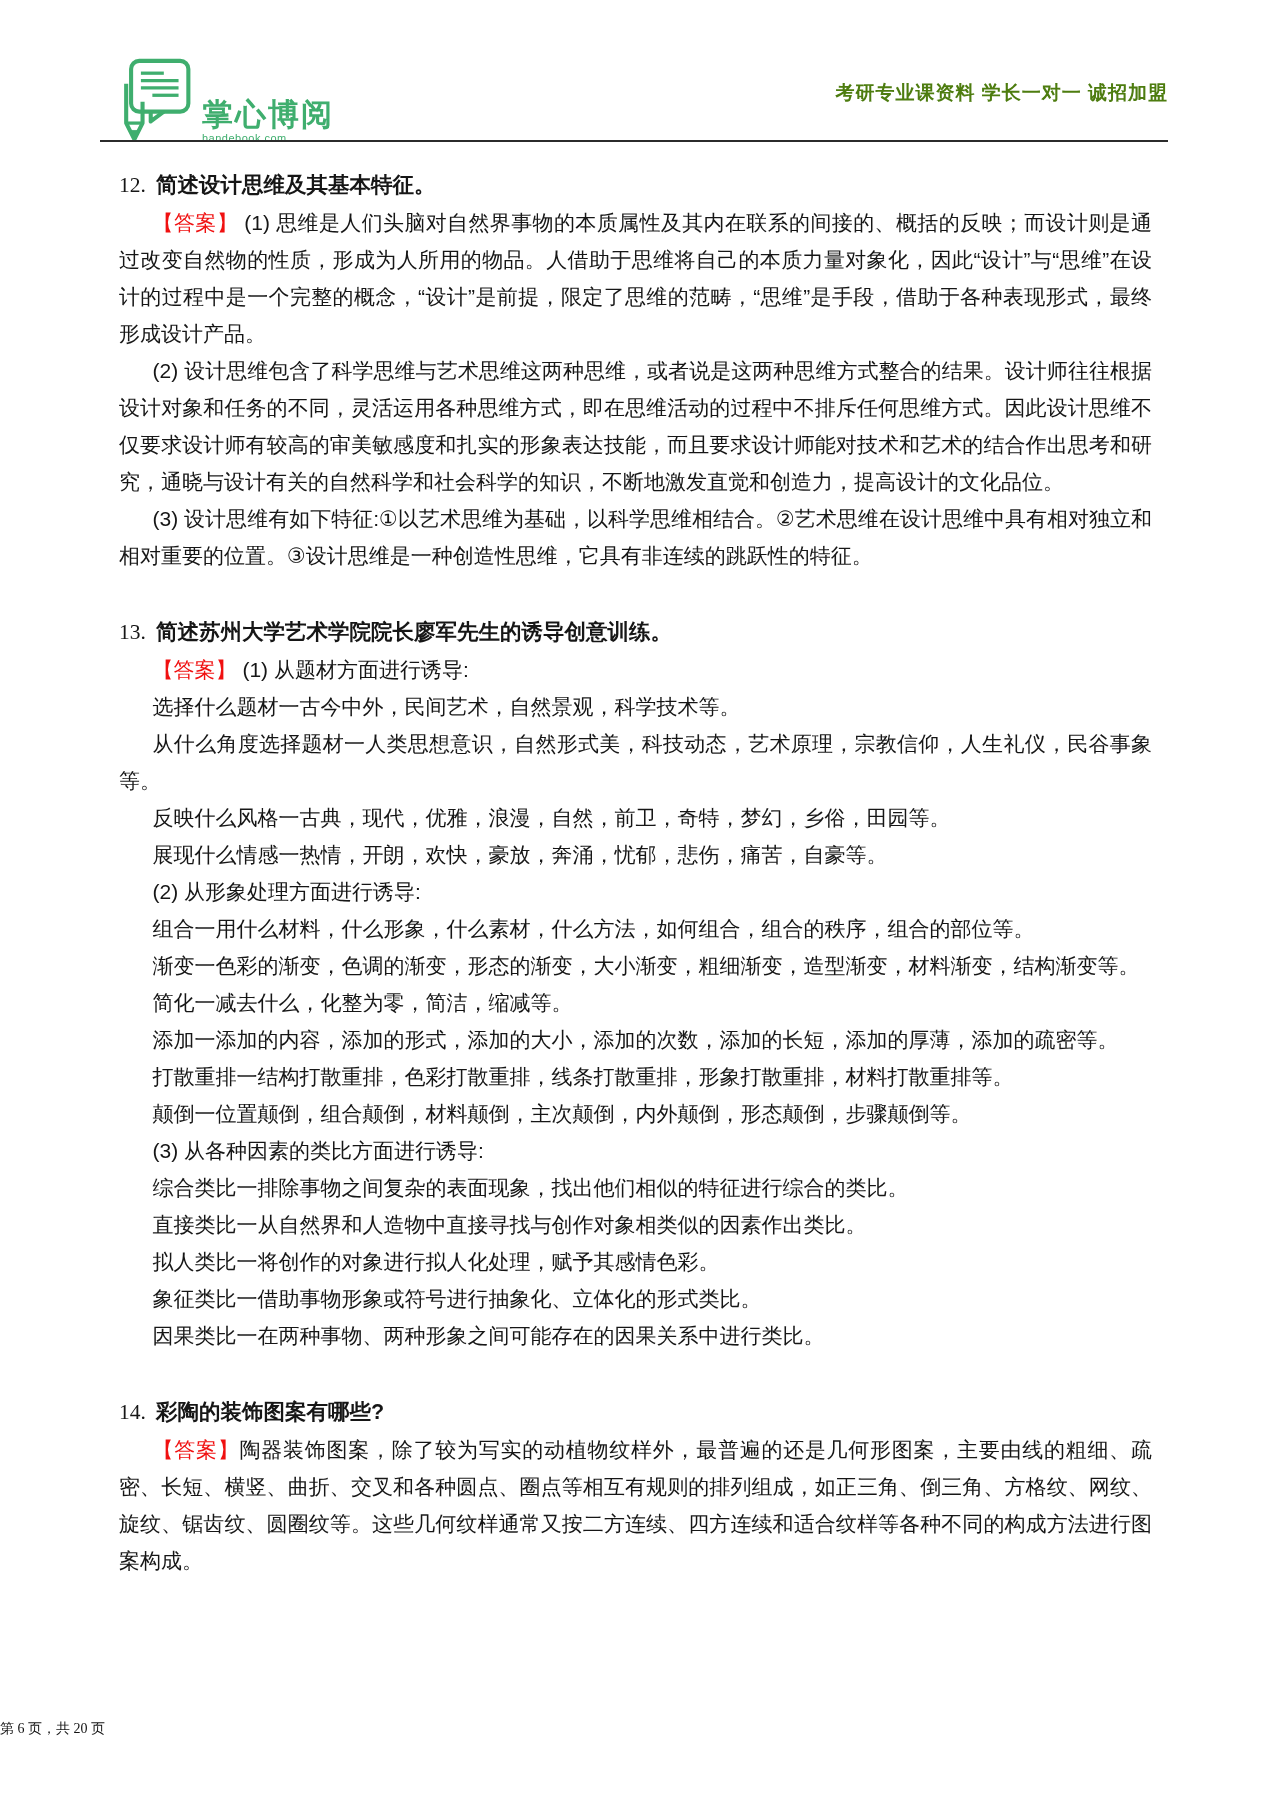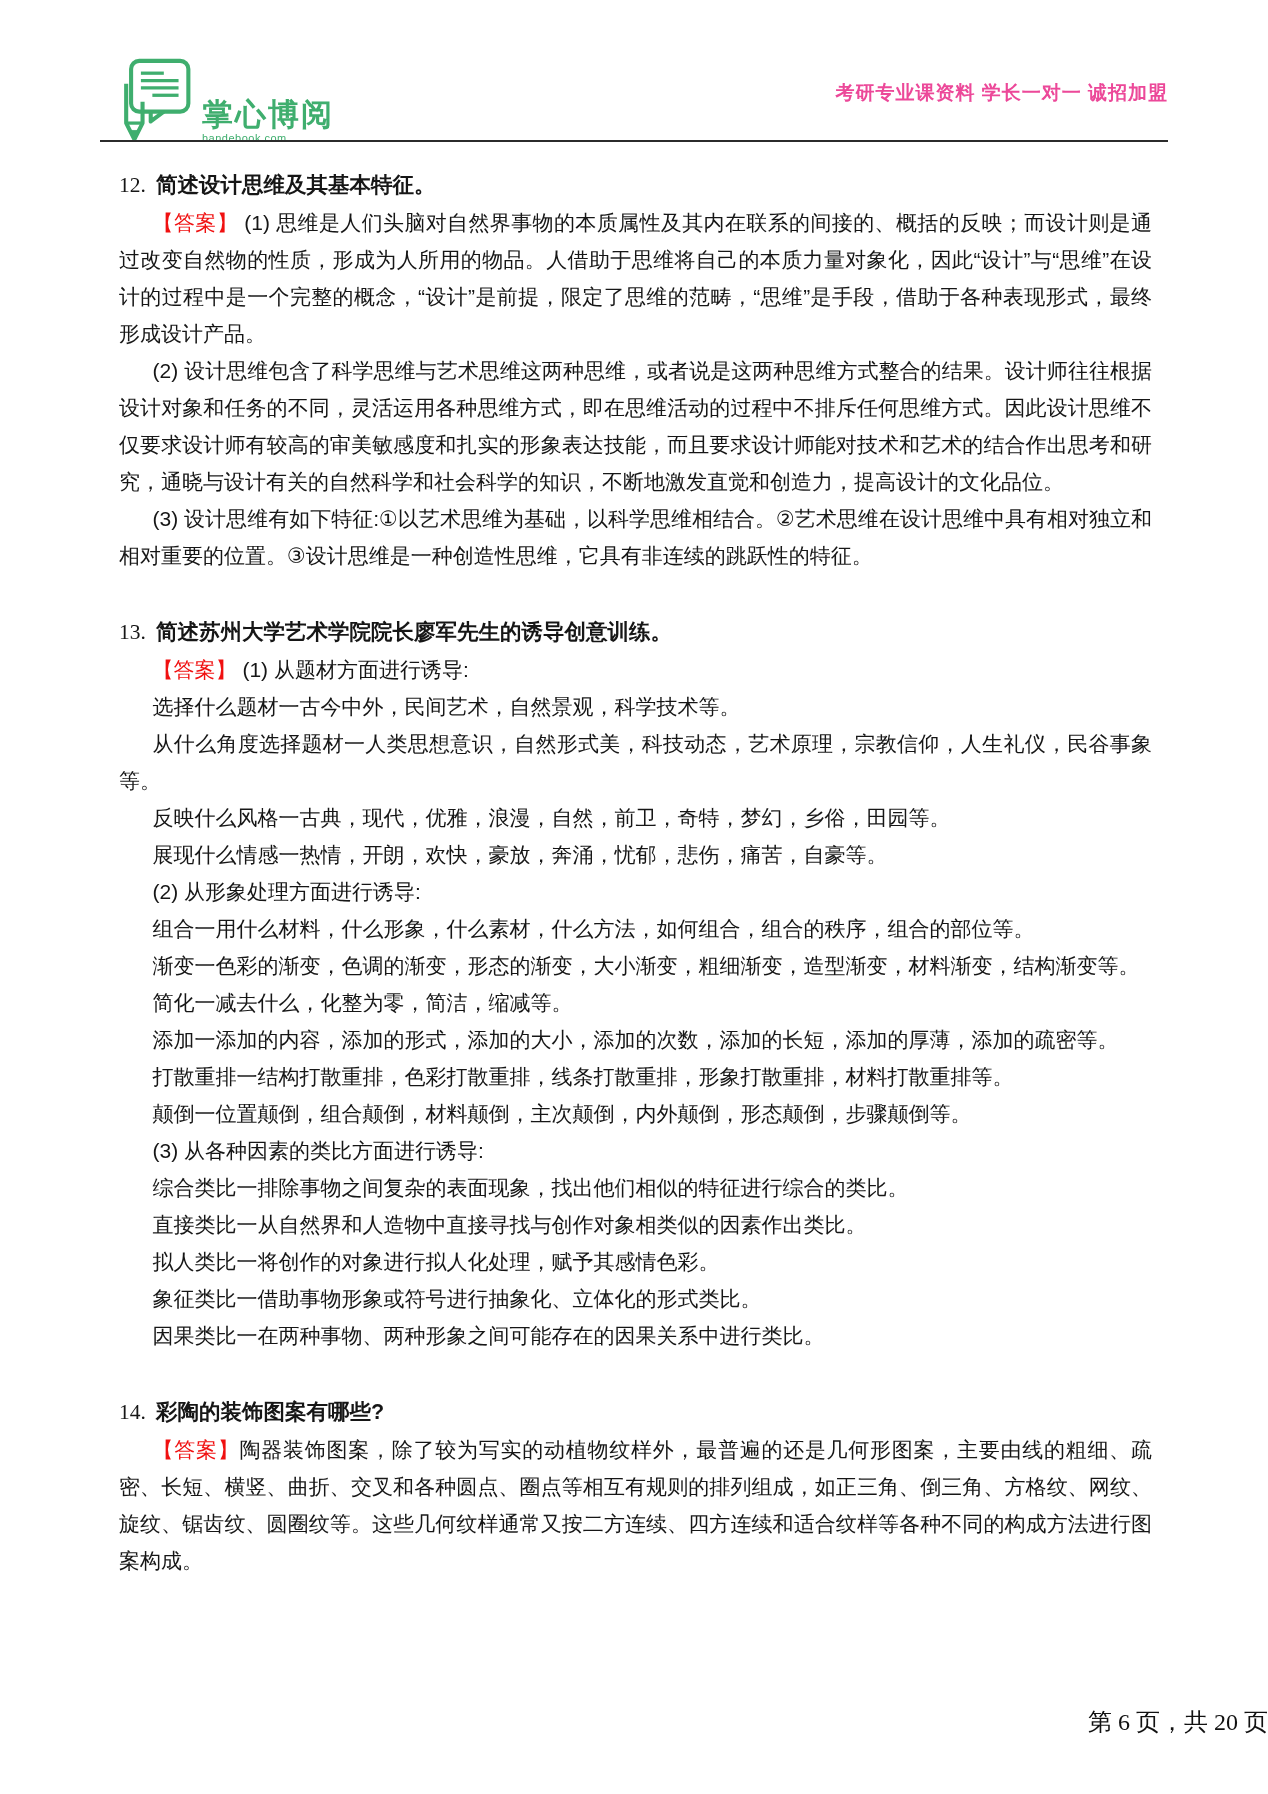--- a/index.html
+++ b/index.html
@@ -30,21 +30,21 @@
   .brand-name{
     color:var(--brand-green);
     font-size:31px;font-weight:bold;letter-spacing:2px;
   }
   .brand-domain{
     color:var(--brand-green);
     font-size:11px;margin-top:3px;letter-spacing:0.5px;
   }
   .tagline{
     position:absolute;right:100px;bottom:12px;
-    font-size:19px;font-weight:600;color:#ec4899;letter-spacing:1px;
+    font-size:19px;font-weight:600;color:#4d7c0f;letter-spacing:1px;
   }
   .header-divider{
     position:absolute;left:100px;right:100px;top:140px;
     border-top:2px solid var(--rule);
   }
   
   .doc-body{
     position:absolute;left:103px;right:100px;top:151px;
     font-size:21px;line-height:37px;
     text-align:justify;
@@ -57,23 +57,23 @@
   .question-number{
     font-family:"Liberation Serif","DejaVu Serif",serif;
     padding-right:10px;
   }
   .question-title{font-weight:bold;}
   .answer-paragraph{margin:0;text-indent:1.6em;}
   .answer-label{color:var(--answer-red);}
   
   .page-footer{
     position:absolute;left:0;right:0;bottom:56px;
-    text-align:right;
+    text-align:left;
     font-family:"Liberation Serif","DejaVu Serif",serif;
-    font-size:24px;color:#111;
+    font-size:14px;color:#111;
   }
 </style>
 </head>
 <body>
 
 <div class="page">
 
   <div class="header">
     <div class="logo">
       <svg class="logo-icon" viewBox="0 0 100 110" fill="none" xmlns="http://www.w3.org/2000/svg">

